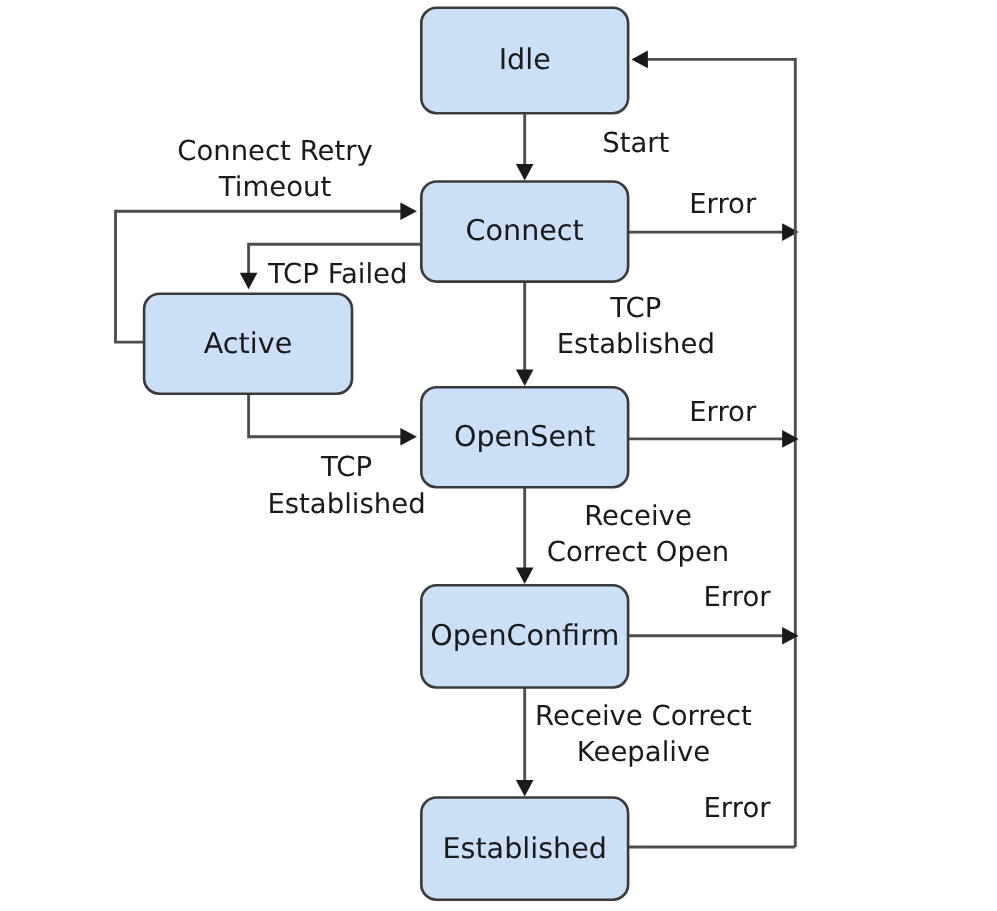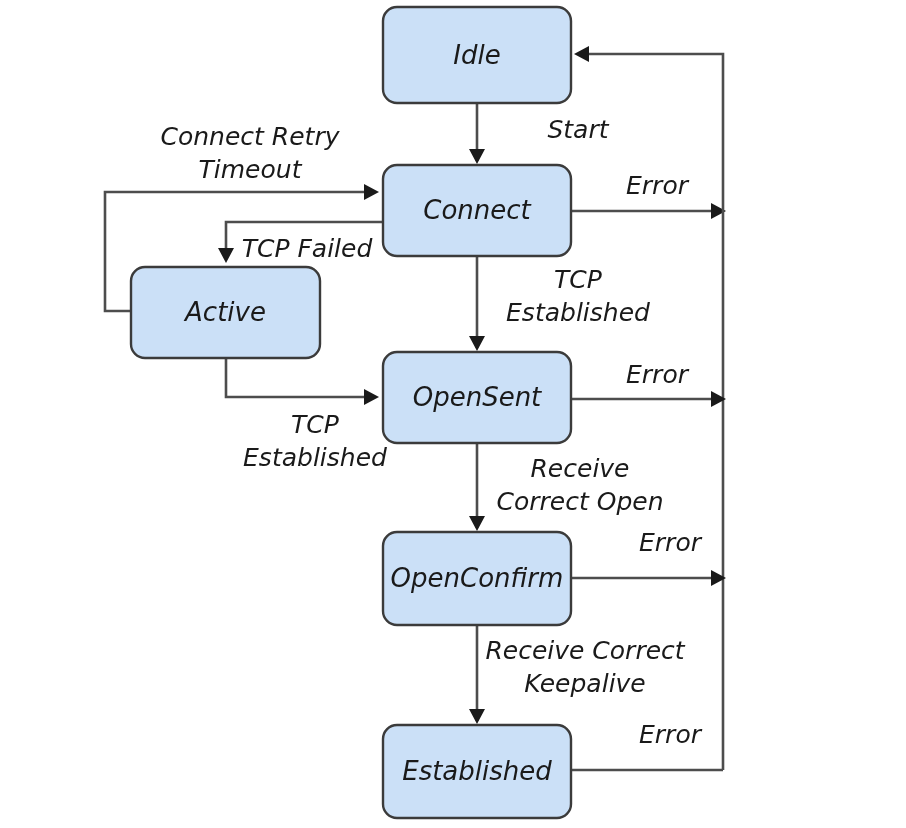--- a/index.html
+++ b/index.html
@@ -12,21 +12,20 @@
     width: 906px;
     height: 828px;
     font-family: "DejaVu Sans", "Liberation Sans", sans-serif;
     overflow: hidden;
   }
   #diagram-root {
     position: relative;
     width: 906px;
     height: 828px;
     background: #ffffff;
-    font-style: italic;
   }
   svg.fsm-canvas {
     display: block;
     width: 906px;
     height: 828px;
   }
   .state-box-rect {
     stroke-width: 2.4;
   }
   .state-box-label {

